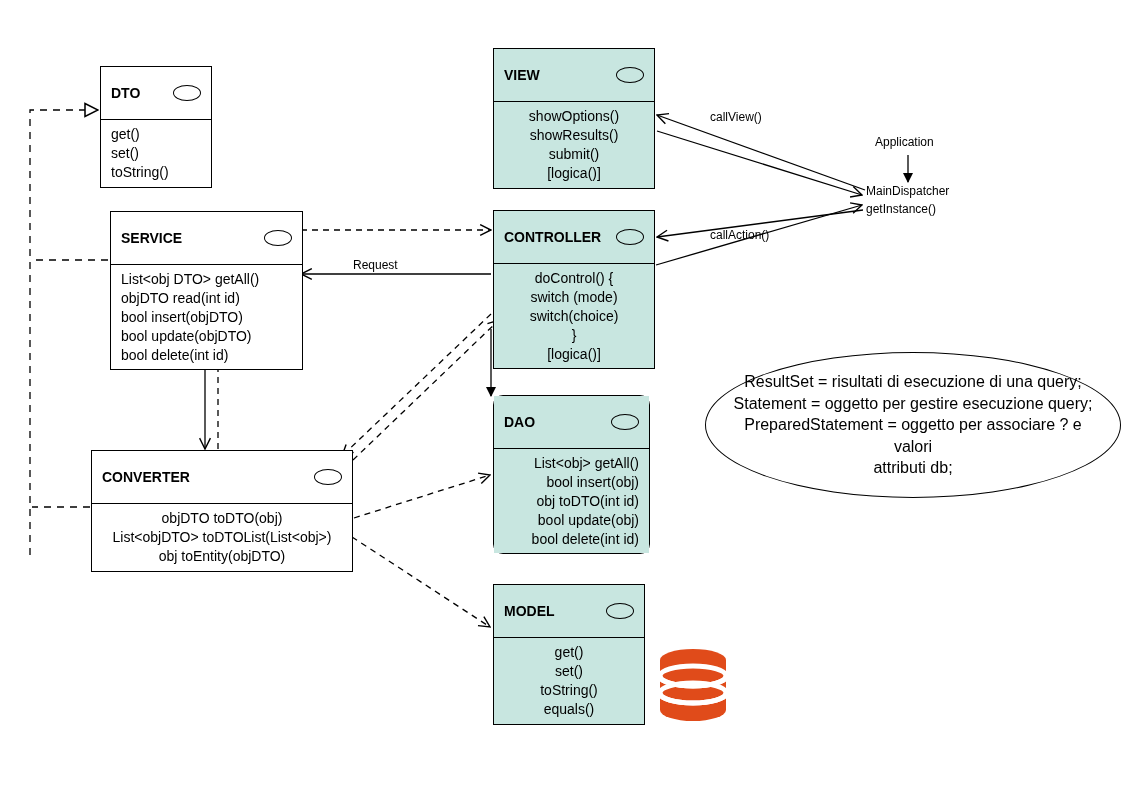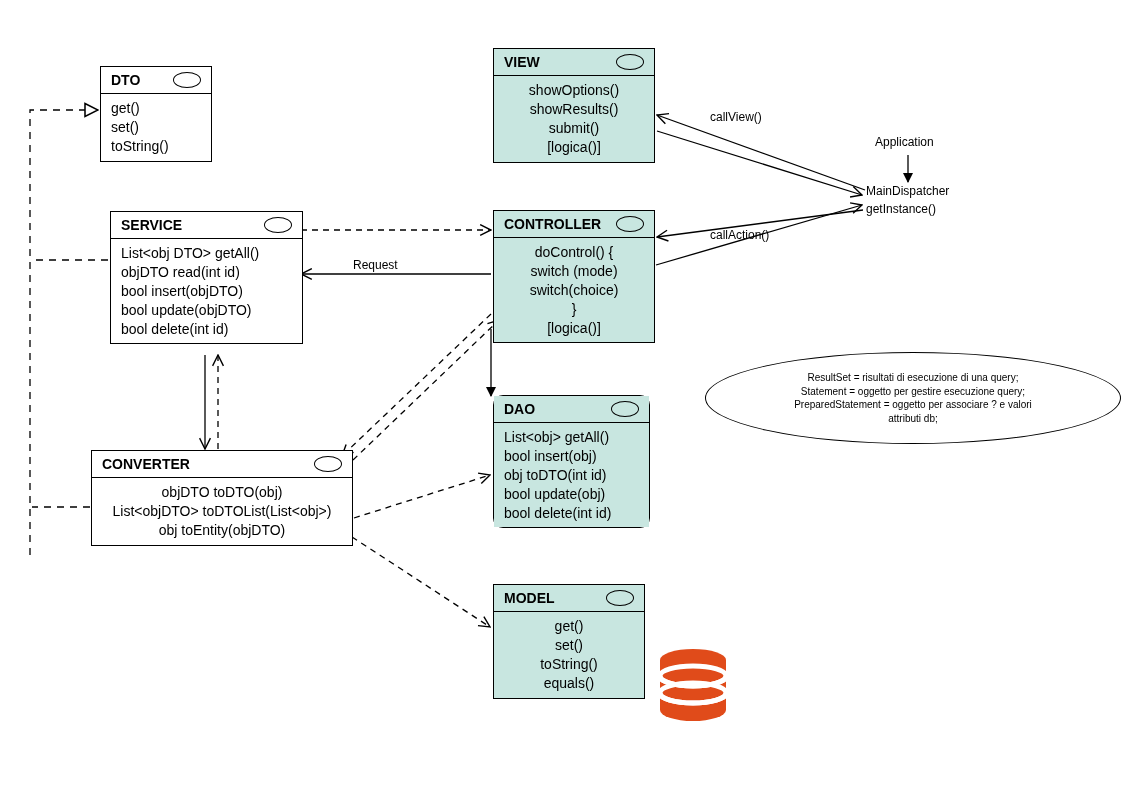--- a/index.html
+++ b/index.html
@@ -1,24 +1,24 @@
 <!DOCTYPE html>
 <html><head>
 <meta charset="utf-8">
 <style>
   body { margin:0; padding:0; background:#fff; font-family:Arial,Helvetica,sans-serif; font-size:14px; color:#000; }
   .canvas { position:relative; width:1122px; height:794px; }
   .umlbox { position:absolute; border:1px solid #000; background:#fff; }
   .umlbox.teal .head, .umlbox.teal .body { background:#c8e6e0; }
-  .umlbox .head { border-bottom:1px solid #000; padding:5px 10px; font-weight:bold; display:flex; align-items:center; gap:8px; }
+  .umlbox .head { border-bottom:1px solid #000; padding:18px 10px; font-weight:bold; display:flex; align-items:center; gap:8px; }
   .umlbox .head .oval { width:26px; height:14px; border:1.5px solid #000; border-radius:50%; display:inline-block; margin-left:auto; }
   .umlbox .body { padding:5px 10px; line-height:1.35; }
   .umlbox .body div { white-space:nowrap; }
   .label { position:absolute; font-size:12px; white-space:nowrap; }
-  .note-ellipse { position:absolute; border:1.5px solid #000; border-radius:50%; padding:18px 22px; text-align:center; font-size:10px; line-height:1.35; }
+  .note-ellipse { position:absolute; border:1.5px solid #000; border-radius:50%; padding:18px 22px; text-align:center; font-size:16px; line-height:1.35; }
   svg.lines { position:absolute; left:0; top:0; width:1122px; height:794px; pointer-events:none; }
 </style>
 </head>
 <body>
 
 <div class="canvas">
 
   <svg class="lines">
     <defs>
       <marker id="arrow-solid" viewBox="0 0 10 10" refX="9" refY="5" markerWidth="8" markerHeight="8" orient="auto-start-reverse">
@@ -136,21 +136,21 @@
       <div>List&lt;objDTO&gt; toDTOList(List&lt;obj&gt;)</div>
       <div>obj toEntity(objDTO)</div>
     </div>
   </div>
 
   <div class="umlbox teal" style="left:493px; top:395px; width:155px;border-radius:10px;">
     <div class="head">
         <span>DAO</span>
         <span class="oval"></span>
       </div>
-    <div class="body" style="text-align:left;">
+    <div class="body" style="text-align:right;">
       <div>List&lt;obj&gt; getAll()</div>
       <div>bool insert(obj)</div>
       <div>obj toDTO(int id)</div>
       <div>bool update(obj)</div>
       <div>bool delete(int id)</div>
     </div>
   </div>
 
   <div class="umlbox teal" style="left:493px; top:584px; width:150px;">
     <div class="head">

